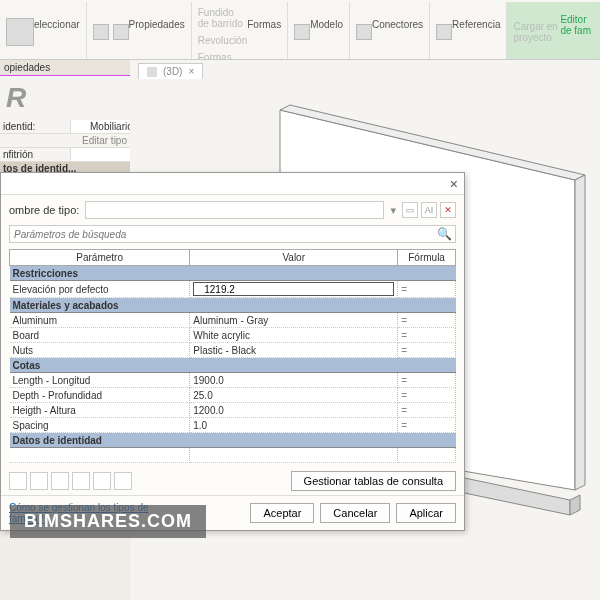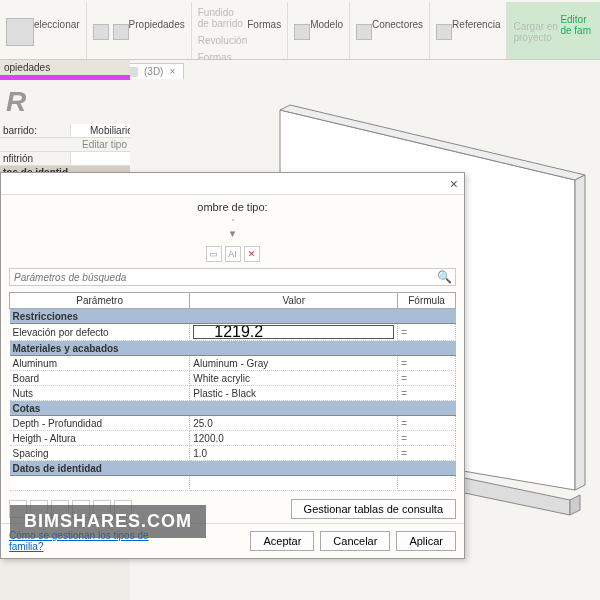--- a/index.html
+++ b/index.html
@@ -16,56 +16,56 @@
 .ribbon-group.editor { background: #cfe8cf; }
 .ribbon-group.editor .ribbon-label { color: #2a5; }
 .ribbon-top-stub { display: flex; gap: 6px; color: #bbb; font-size: 10px; flex-wrap: wrap; }
 
 
 .canvas { position: absolute; left: 130px; top: 60px; right: 0; bottom: 0; background: #f6f4f0; }
 .canvas svg { width: 100%; height: 100%; }
 
 
 .props { position: absolute; left: 0; top: 60px; width: 130px; background: #f6f4f0; font-size: 10px; }
-.props-title { background: #e8e4dc; padding: 2px 4px; border-bottom: 5px solid #d946ef; }
+.props-title { background: #e8e4dc; padding: 2px 4px; border-bottom: 1px solid #d946ef; }
 .props-logo { font-size: 28px; font-weight: bold; color: #999; padding: 6px; font-style: italic; }
 .props-row { display: flex; border-bottom: 1px solid #e0ddd5; }
 .props-row .k { flex: 1; padding: 1px 3px; overflow: hidden; text-overflow: ellipsis; white-space: nowrap; }
 .props-row .v { width: 60px; background: #fff; border-left: 1px solid #ddd; padding: 1px 19px; overflow: hidden; }
 .props-row.hdr { background: #d6d0c4; font-weight: bold; }
 .props-famtype { padding: 4px; color: #888; }
 
 
-.doc-tabs { position: absolute; left: 115px; top: 60px; height: 22px; display: flex; align-items: center; }
+.doc-tabs { position: absolute; left: 134px; top: 60px; height: 22px; display: flex; align-items: center; }
 .doc-tab { background: #fff; border: 1px solid #ccc; padding: 2px 8px; margin-left: 4px; border-bottom: none; color: #888; display: flex; align-items: center; gap: 6px; font-size: 10px; }
 .doc-tab .cube { width: 10px; height: 10px; background: #ddd; }
 .doc-tab .x { color: #888; cursor: pointer; }
 
 
 .dialog { position: absolute; left: 0; top: 172px; width: 465px; background: #fdfcf9; border: 1px solid #999; box-shadow: 2px 2px 6px rgba(0,0,0,.2); }
 .dlg-title { height: 22px; background: #fff; border-bottom: 1px solid #ddd; display: flex; justify-content: flex-end; align-items: center; padding: 0 6px; }
 .dlg-x { font-size: 14px; color: #555; }
 .dlg-body { padding: 6px 8px 4px; }
-.dlg-row { display: flex; align-items: center; gap: 6px; margin-bottom: 6px; flex-direction: column; }
+.dlg-row { display: flex; align-items: center; gap: 6px; margin-bottom: 6px; }
 .dlg-row label { font-size: 11px; }
 .dlg-type-input { flex: 1; border: 1px solid #ccc; height: 18px; background: #fff; }
 .dlg-toolicons { display: flex; gap: 3px; }
 .dlg-ticon { width: 16px; height: 16px; border: 1px solid #ccc; background: #fff; display: flex; align-items: center; justify-content: center; font-size: 9px; color: #999; }
 .dlg-search { position: relative; }
 .dlg-search input { width: 100%; border: 1px solid #ccc; height: 18px; padding: 0 20px 0 4px; font-size: 10px; color: #888; font-style: italic; background: #fff; }
 .dlg-search .mag { position: absolute; right: 4px; top: 2px; font-size: 12px; color: #888; }
 
 
 .ptable { width: 100%; border-collapse: collapse; margin-top: 6px; }
 .ptable th { background: #fff; border: 1px solid #aaa; font-weight: normal; font-size: 10px; padding: 2px; }
 .ptable td { border-right: 1px dotted #bbb; border-bottom: 1px dotted #ccc; font-size: 10px; padding: 1px 3px; background: #fff; height: 15px; }
 .ptable tr.section td { background: #a9bdd6; font-weight: bold; border-bottom: 1px solid #888; }
 .ptable td.eq { width: 20px; color: #888; }
 .ptable td.val { width: 150px; }
-.ptable td.active input { width: 100%; border: 1px solid #555; background: #fff; font-size: 16px; height: 14px; padding: 0 20px; }
+.ptable td.active input { width: 100%; border: 1px solid #555; background: #fff; font-size: 10px; height: 14px; padding: 0 10px; }
 
 
 .dlg-tools { display: flex; gap: 3px; padding: 4px 8px; align-items: center; }
 .dlg-smicon { width: 18px; height: 18px; border: 1px solid #ccc; background: #fff; }
 .dlg-foot { display: flex; justify-content: flex-end; gap: 6px; padding: 6px 8px; border-top: 1px solid #ddd; align-items: center; }
 .dlg-foot .link { color: #0066cc; text-decoration: underline; font-size: 10px; margin-right: auto; max-width: 140px; }
 .btn { border: 1px solid #aaa; background: #fdfdfd; padding: 3px 12px; font-size: 11px; cursor: pointer; }
 .btn-lookup { margin-left: auto; }
 
 
@@ -132,21 +132,21 @@
     <span class="cube"></span>
     <span>(3D)</span>
     <span class="x">×</span>
   </div>
 </div>
 
 <div class="props">
   <div class="props-title">opiedades</div>
   <div class="props-logo">R</div>
   <div class="props-row">
-      <span class="k">barrido:</span>
+      <span class="k">identid:</span>
       <span class="v">Mobiliario</span>
     </div>
   <div class="props-row" style="justify-content:flex-end">
       <span class="k" style="color:#888;text-align:right">Editar tipo</span>
     </div>
   <div class="props-row">
       <span class="k">nfitrión</span>
       <span class="v"></span>
     </div>
   <div class="props-row hdr">
@@ -209,20 +209,25 @@
           </tr>
       <tr>
             <td>Nuts</td>
             <td class="val">Plastic - Black</td>
             <td class="eq">=</td>
           </tr>
       <tr class="section">
             <td colspan="3">Cotas</td>
           </tr>
       <tr>
+            <td>Length - Longitud</td>
+            <td class="val">1900.0</td>
+            <td class="eq">=</td>
+          </tr>
+      <tr>
             <td>Depth - Profundidad</td>
             <td class="val">25.0</td>
             <td class="eq">=</td>
           </tr>
       <tr>
             <td>Heigth - Altura</td>
             <td class="val">1200.0</td>
             <td class="eq">=</td>
           </tr>
       <tr>

